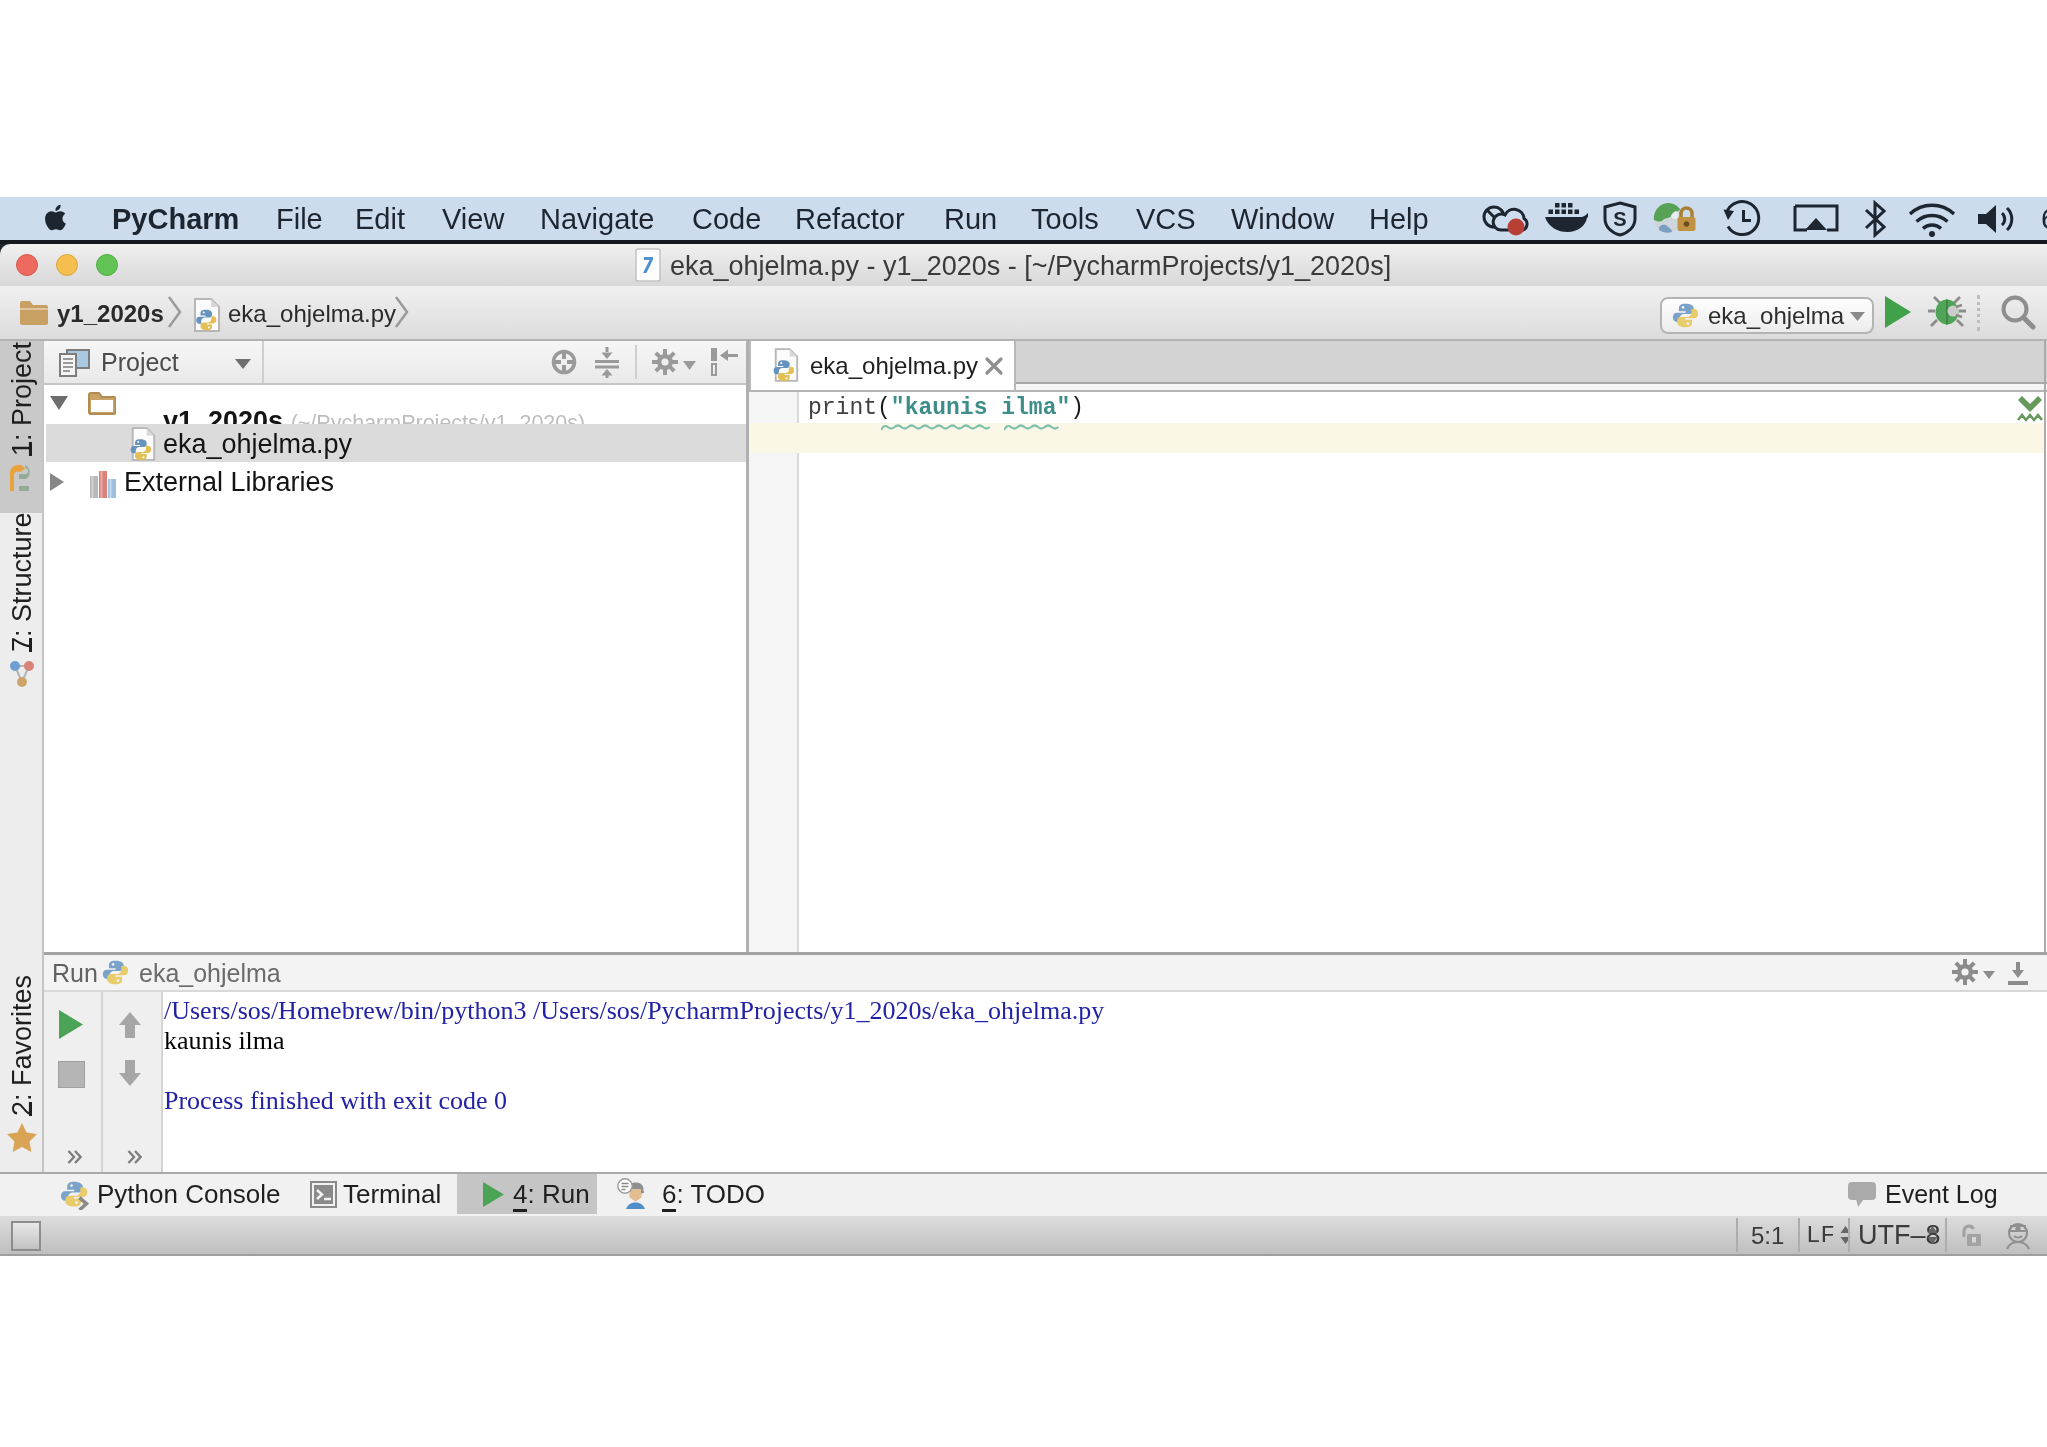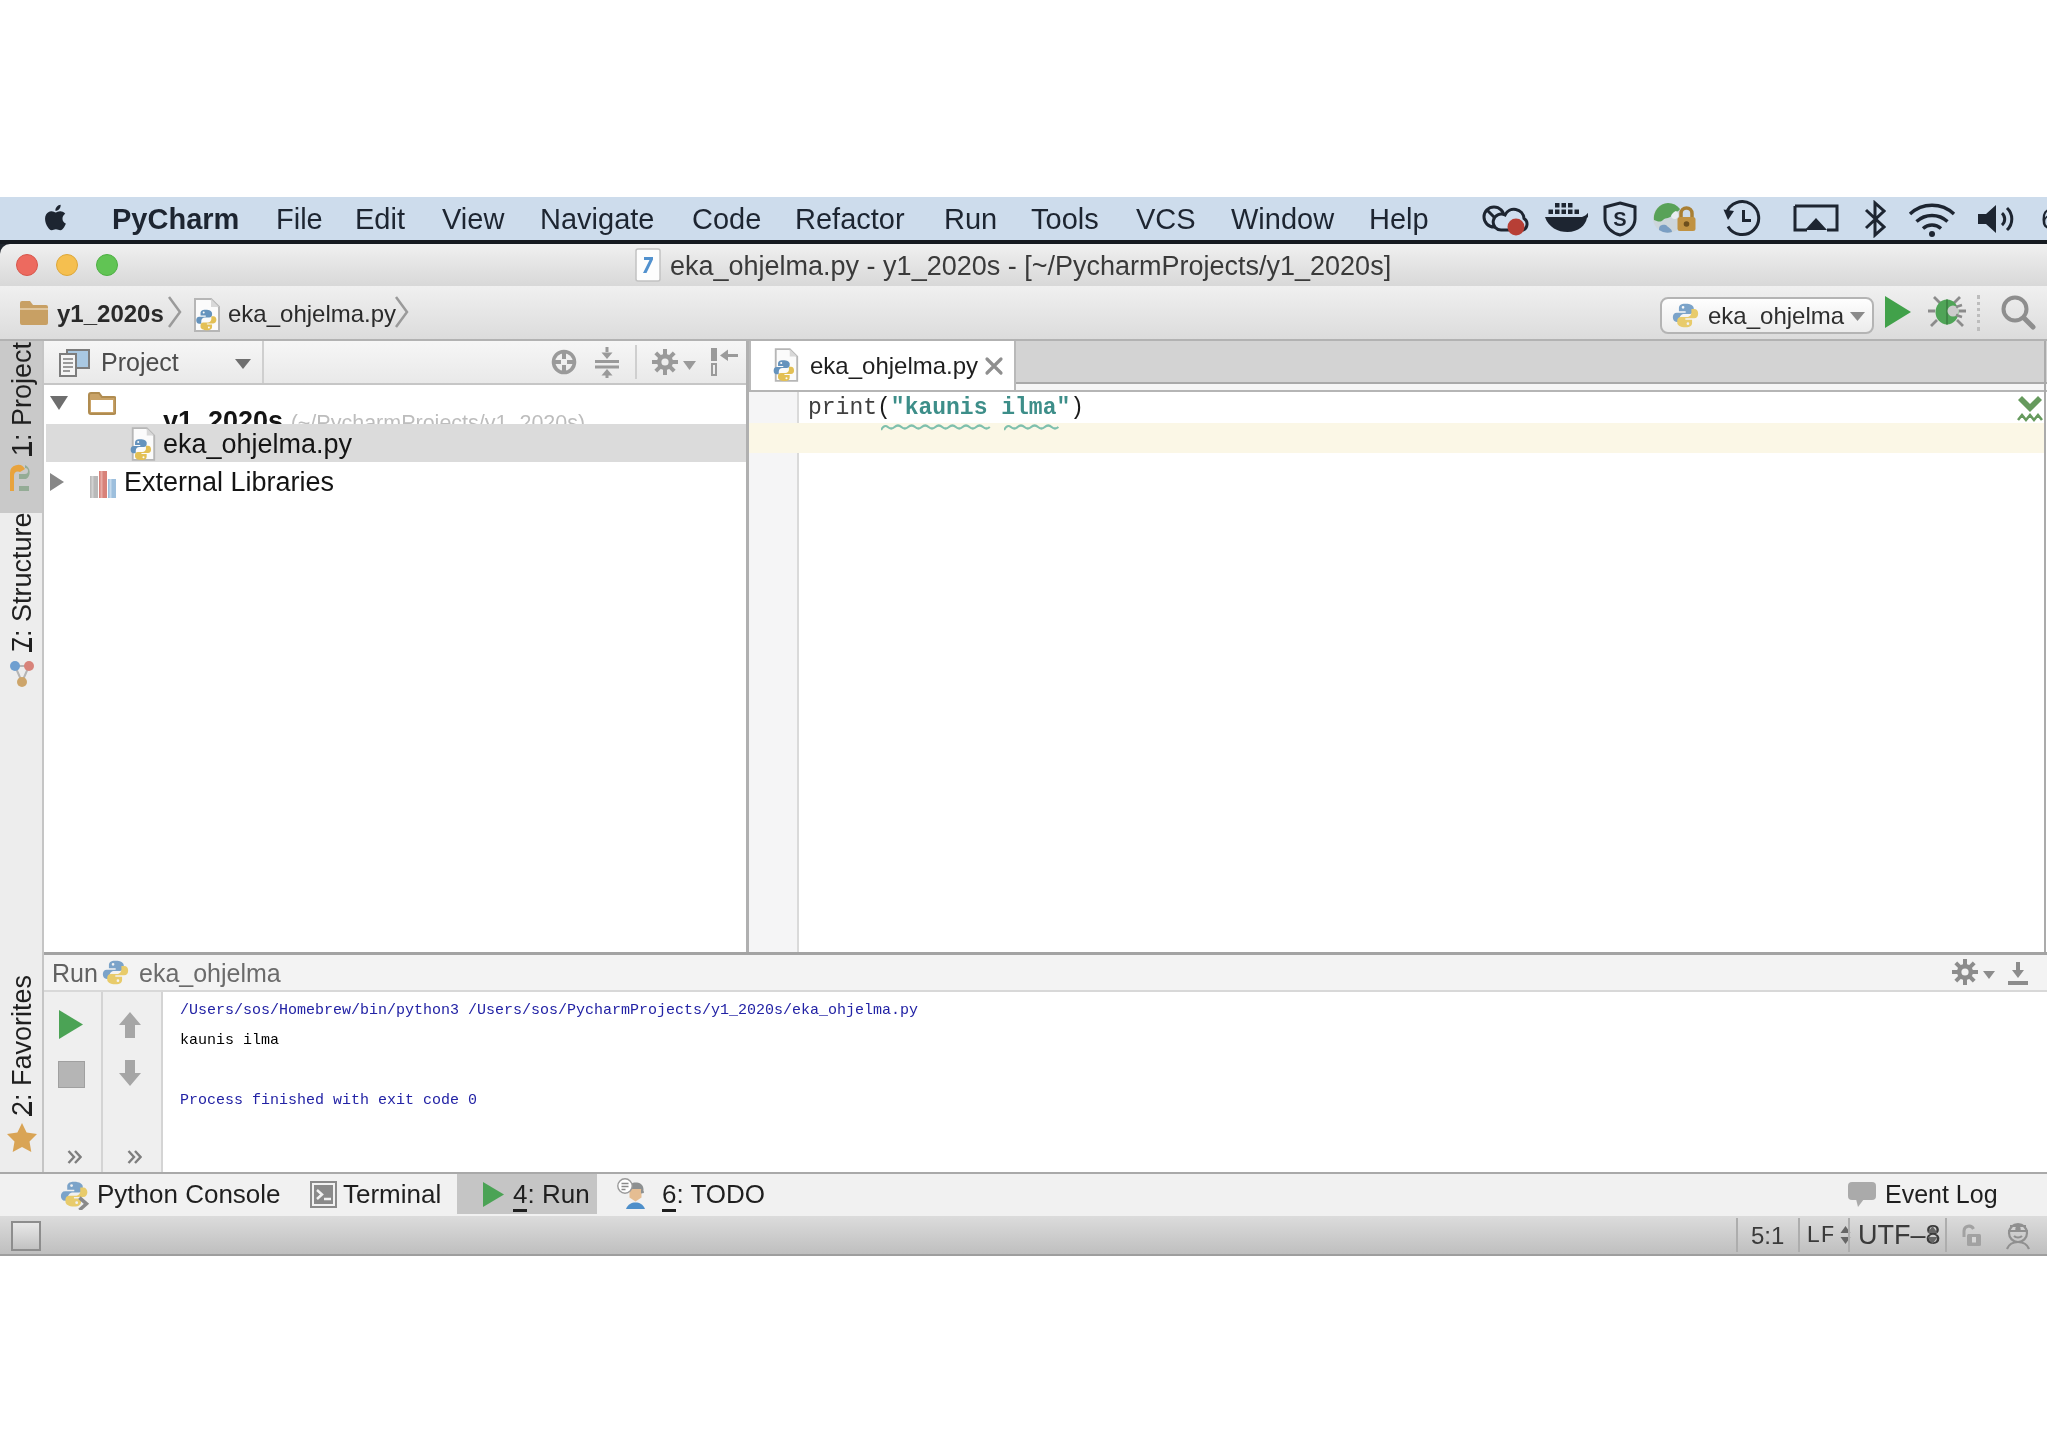--- a/index.html
+++ b/index.html
@@ -30,21 +30,21 @@
 #gutter{left:749px;top:392px;width:48px;height:560px;background:#f5f5f6;border-right:2px solid #dadada;}
 #creamrow{left:749px;top:423px;width:1295px;height:30px;background:#fbf7e6;}
 #codeline{left:808px;top:392px;height:31px;line-height:32px;font-family:"Liberation Mono",monospace;font-size:23px;white-space:pre;}
 #rightedge{left:2044px;top:341px;width:2px;height:875px;background:#ababab;}
 
 #runtop{left:44px;top:952px;width:2003px;height:3px;background:#a3a3a3;}
 #runhead{left:44px;top:955px;width:2003px;height:35px;background:#f3f3f3;border-bottom:2px solid #d8d8d8;}
 #runconsole{left:44px;top:992px;width:2003px;height:180px;background:#ffffff;}
 #rcol1{left:44px;top:992px;width:57px;height:180px;background:#efefef;border-right:2px solid #d4d4d4;}
 #rcol2{left:103px;top:992px;width:58px;height:180px;background:#efefef;border-right:2px solid #d4d4d4;}
-.cons{position:absolute;left:180px;height:30px;line-height:30px;font-family:Liberation Mono, monospace;font-size:15px;color:#2222a5;white-space:pre;}
+.cons{position:absolute;left:164px;height:30px;line-height:30px;font-family:Liberation Serif, serif;font-size:26px;color:#2222a5;white-space:pre;}
 
 #toolbar{left:0;top:1172px;width:2047px;height:42px;background:#f1f1f1;border-top:2px solid #a9a9a9;border-bottom:2px solid #8f8f8f;box-sizing:content-box;}
 .tbtxt{position:absolute;top:1174px;height:40px;line-height:41px;font-size:26px;color:#1f1f1f;}
 #statusbar{left:0;top:1216px;width:2047px;height:38px;background:linear-gradient(#dcdcdc,#bfbfbf);border-bottom:2px solid #9e9e9e;}
 .sbtxt{position:absolute;top:0;height:38px;line-height:39px;font-size:24px;color:#3a3a3a;}
 .sbdiv{position:absolute;top:2px;width:2px;height:34px;background:#adadad;}
 .str{color:#3d8e89;font-weight:bold;}
 .mnem{border-bottom:3px solid #1f1f1f;}
 </style></head>
 <body>

